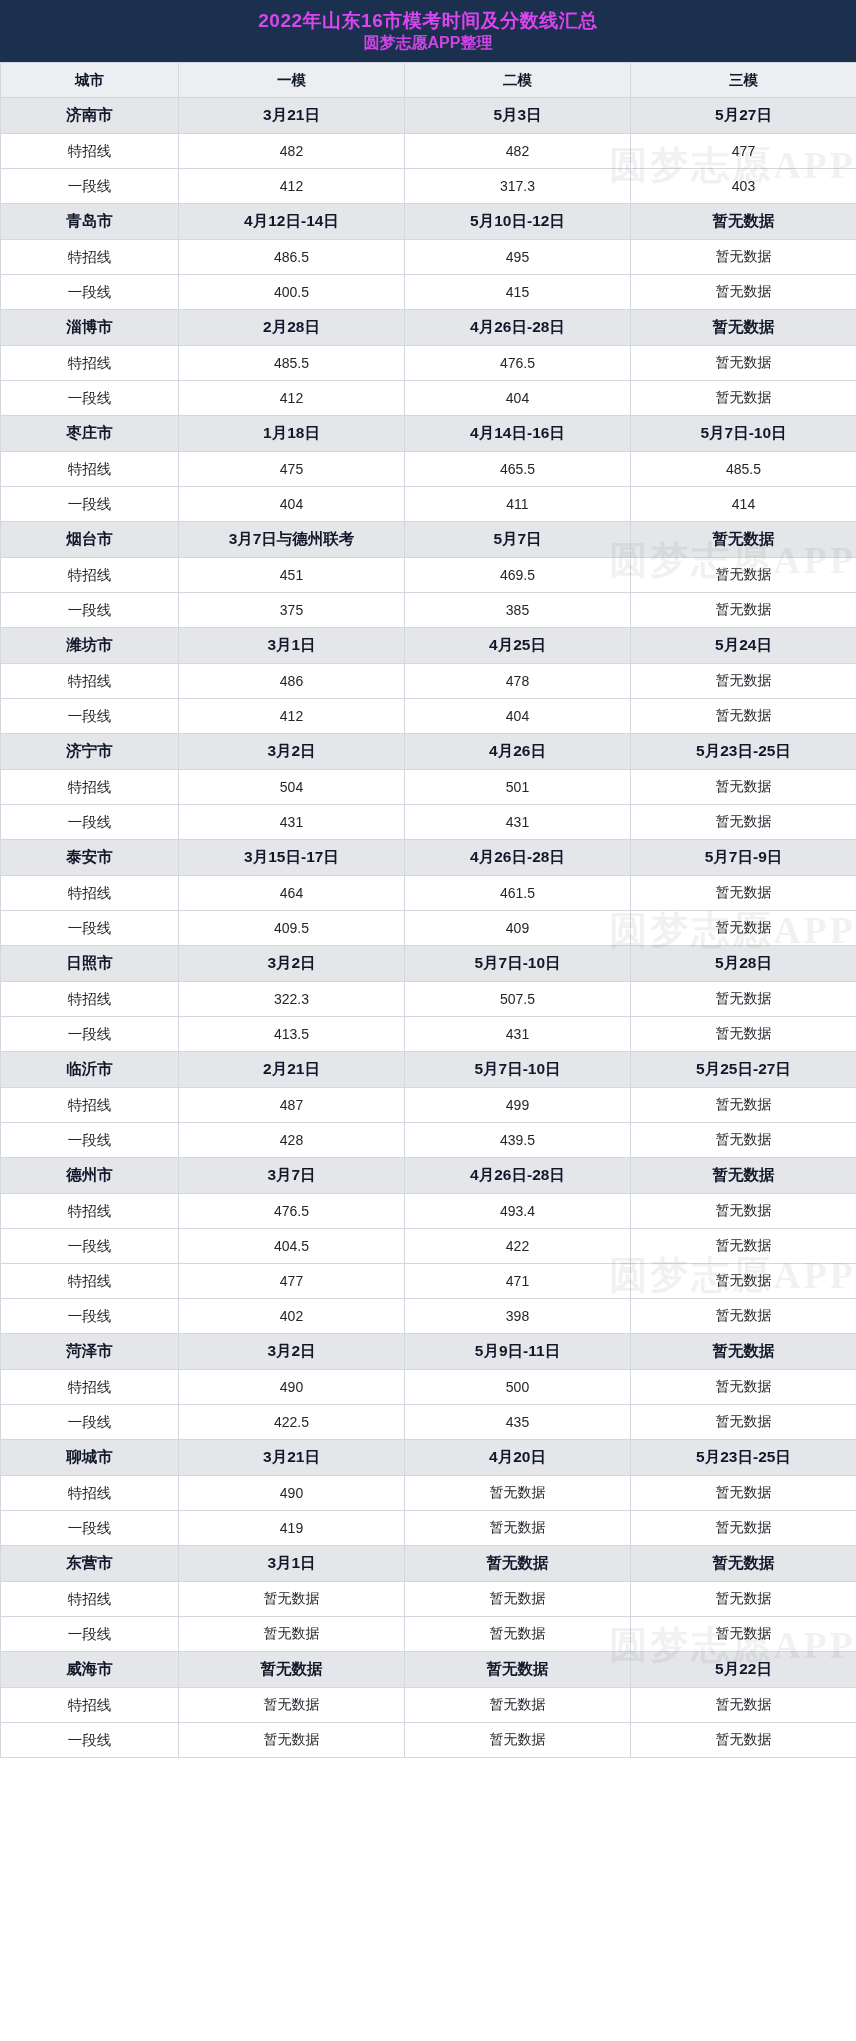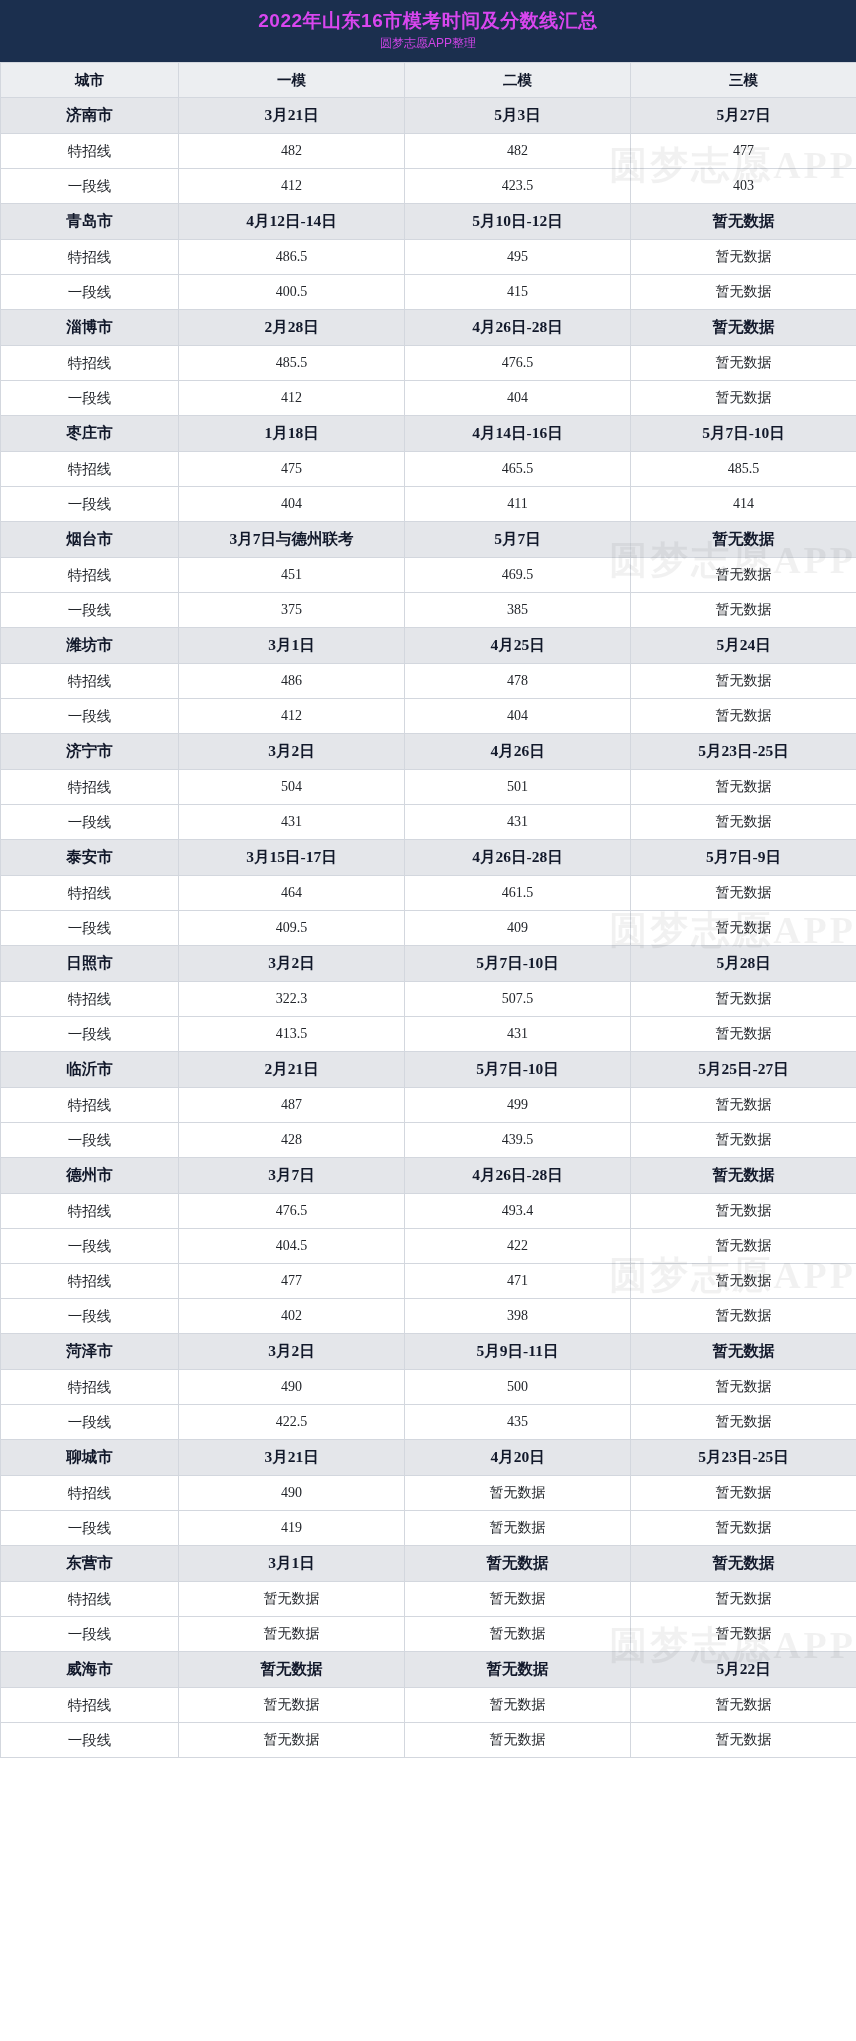--- a/index.html
+++ b/index.html
@@ -49,34 +49,33 @@
     padding: 8px 0 10px 0;
     text-align: center;
   }
   .title-main {
     font-size: 19px;
     font-weight: bold;
     letter-spacing: 0.5px;
     line-height: 26px;
   }
   .title-sub {
-    font-size: 12px;
+    font-size: 16px;
     line-height: 18px;
-    font-weight: normal;
+    font-weight: bold;
     opacity: 0.95;
   }
 
   
   table.sheet {
     width: 100%;
     border-collapse: collapse;
     table-layout: fixed;
     position: relative;
     z-index: 2;
-    font-family: Liberation Serif, serif;
   }
   table.sheet col.c0 { width: 178px; }
   table.sheet col.c1 { width: 226px; }
   table.sheet col.c2 { width: 226px; }
   table.sheet col.c3 { width: 226px; }
 
   table.sheet th, table.sheet td {
     border: 1px solid #d3d7de;
     text-align: center;
     vertical-align: middle;
@@ -152,21 +151,21 @@
         </tr>
         <tr class="data-row">
           <td class="lbl">特招线</td>
           <td>482</td>
           <td>482</td>
           <td>477</td>
         </tr>
         <tr class="data-row">
           <td class="lbl">一段线</td>
           <td>412</td>
-          <td>423.5</td>
+          <td>317.3</td>
           <td>403</td>
         </tr>
         <tr class="city-row">
           <td>青岛市</td>
           <td>4月12日-14日</td>
           <td>5月10日-12日</td>
           <td class="nodata">暂无数据</td>
         </tr>
         <tr class="data-row">
           <td class="lbl">特招线</td>

